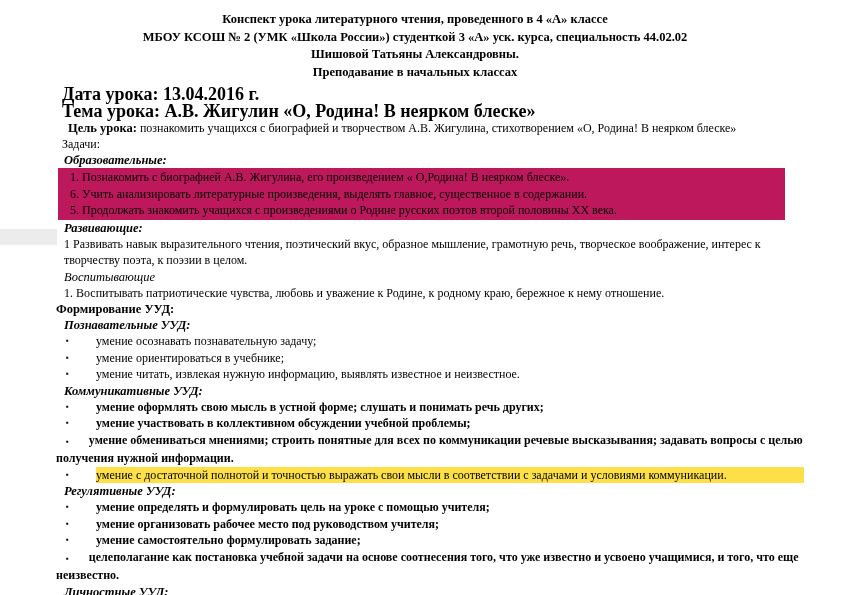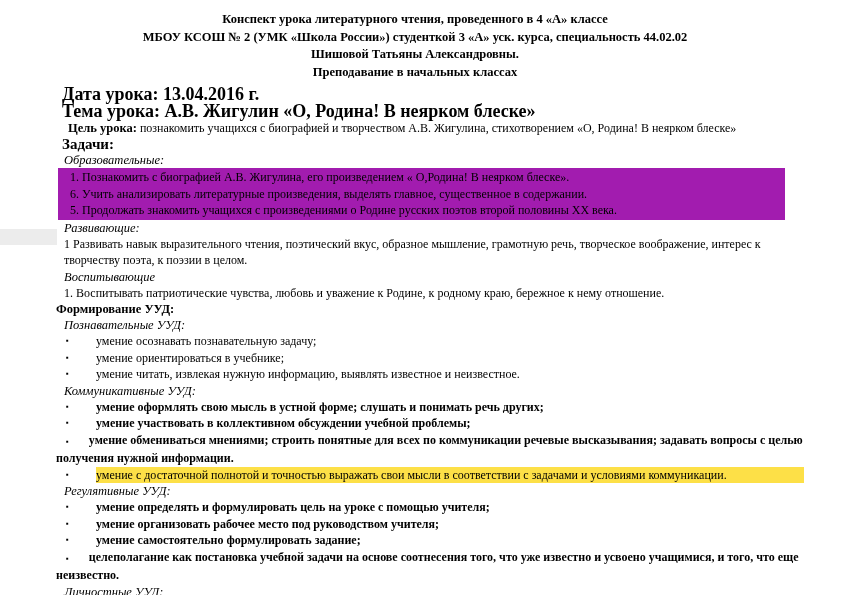--- a/index.html
+++ b/index.html
@@ -7,25 +7,25 @@
     width:842px;height:595px;background:#ffffff;color:#000;
     font-family:"Liberation Serif","DejaVu Serif",serif;
     font-size:12px;line-height:16px;overflow:hidden;
   }
   .page{position:relative;width:830px;height:595px;background:#fff;overflow:hidden;}
   .header{padding-top:11px;text-align:center;font-weight:bold;font-size:12.5px;line-height:17.5px;}
   .content{margin:5px 26px 0 56px;}
   .meta-line{font-weight:bold;font-size:18px;margin-left:6px;line-height:17px;}
   .goal-line{margin-left:12px;line-height:16px;}
   .goal-line .lbl{font-weight:bold;font-size:12.5px;}
-  .tasks-label{font-weight:bold;font-size:15px;margin-left:6px;}
-  .sec-h{font-weight:normal;font-style:italic;font-size:12.5px;margin-left:8px;line-height:16px;}
+  .tasks-label{font-weight:normal;font-size:12px;margin-left:6px;}
+  .sec-h{font-weight:bold;font-style:italic;font-size:12.5px;margin-left:8px;line-height:16px;}
   .sec-h.plain{font-weight:normal;}
   .uud-h{font-weight:bold;font-size:12.5px;line-height:16px;}
-  .hl-block{background:#a21caf;width:727px;margin-left:2px;padding:1px 6px 1px 12px;box-sizing:border-box;}
+  .hl-block{background:#be185d;width:727px;margin-left:2px;padding:1px 6px 1px 12px;box-sizing:border-box;}
   .num-item{line-height:16.5px;}
   .task-text{margin-left:8px;line-height:16.5px;}
   .li{position:relative;padding-left:40px;line-height:16.5px;}
   .li .bullet{position:absolute;left:10px;top:0px;font-size:8px;}
   .li.bold-item{font-weight:bold;}
   .li.outdent{padding-left:0;}
   .bullet-inline{font-size:8px;margin-left:10px;margin-right:20px;}
   .hl-span{background:#fde047;display:inline-block;width:100%;}
   .margin-box{position:absolute;left:0;top:229px;width:57px;height:16px;background:#ececec;}
 </style>

